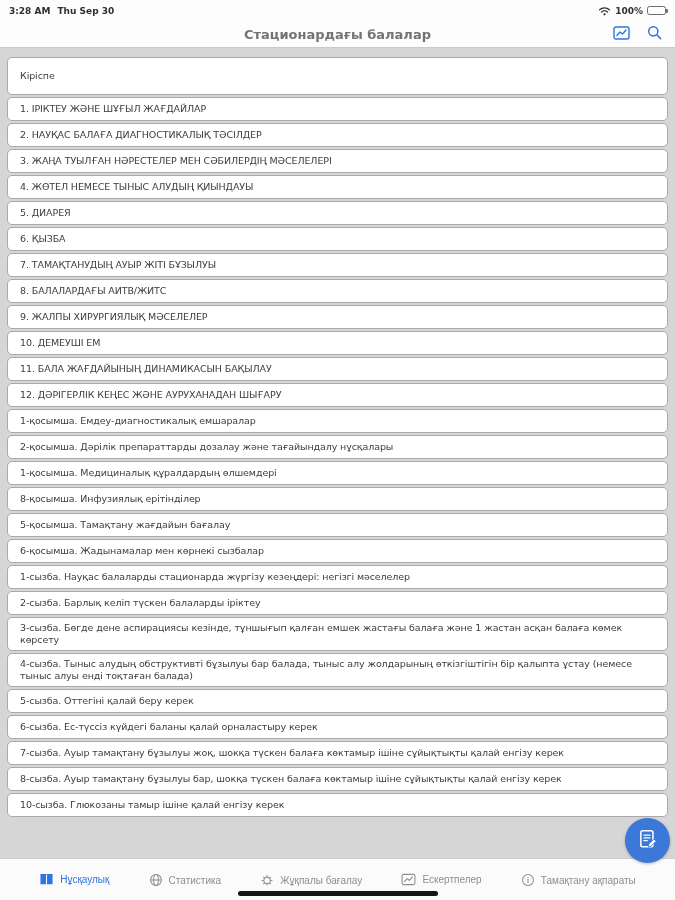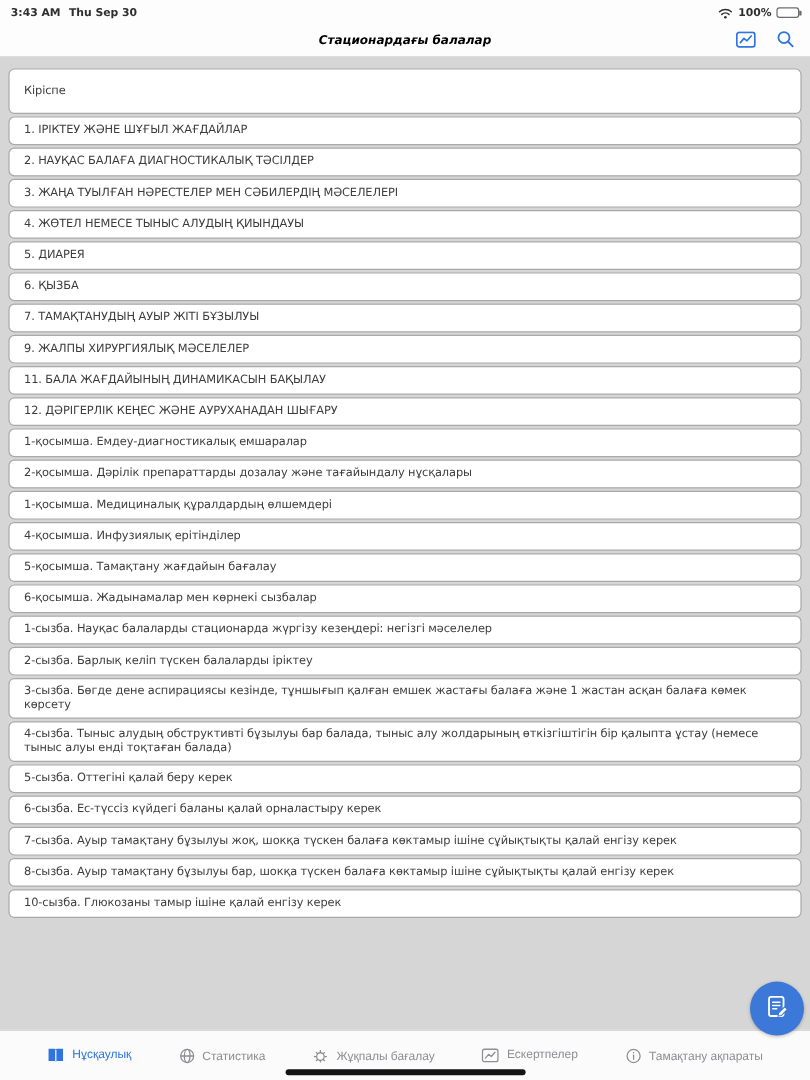--- a/index.html
+++ b/index.html
@@ -12,21 +12,21 @@
   
   .top-chrome{position:absolute;top:0;left:0;right:0;height:47px;background:#fdfdfd;border-bottom:1px solid #c9c9c9;z-index:3;}
   .status-bar{height:18px;display:flex;justify-content:space-between;align-items:center;padding:2px 9px 0;font-size:9px;color:#303030;}
   .status-left{display:flex;gap:7px;font-weight:bold;}
   .status-right{display:flex;align-items:flex-start;gap:4px;font-weight:bold;}
   .wifi-icon svg{display:block;}
   .battery{position:relative;width:19px;height:9px;border:1px solid #6d6d6d;border-radius:2.5px;padding:1px;box-sizing:border-box;}
   .battery .fill{width:100%;height:100%;background:#1c1c1c;border-radius:1px;}
   .battery:after{content:"";position:absolute;right:-3px;top:2px;width:2px;height:4px;background:#6d6d6d;border-radius:0 1px 1px 0;}
   .nav-bar{position:relative;height:28px;display:flex;align-items:center;justify-content:center;}
-  .nav-title{font-size:10px;font-weight:bold;color:#000000;font-style:italic;}
+  .nav-title{font-size:13px;font-weight:bold;color:#737373;}
   .nav-actions{position:absolute;right:13px;top:0;height:100%;display:flex;align-items:center;gap:17px;}
   .nav-icon-btn{background:none;border:none;padding:0;cursor:pointer;display:flex;align-items:center;color:var(--accent,#2f74e0);}
   
   .content{position:absolute;top:48px;left:0;right:0;bottom:0;padding:9px 7px 0;overflow:hidden;}
   .group{}
   .cell{
     box-sizing:border-box;min-height:24px;margin-bottom:2px;padding:4px 12px;
     background:#fff;border:1px solid #a9a9a9;border-radius:5px;
     display:flex;align-items:center;
     font-size:9.5px;letter-spacing:-0.1px;line-height:1.25;color:#3d3d3d;
@@ -55,21 +55,21 @@
   }
 </style>
 </head>
 <body>
 
 <div class="screen" id="screen" style="--accent: #2f74e0; --fab: #3b78d8; --inactive: #8e8e93; --bg: #d6d6d6;">
 
   <div class="top-chrome">
     <div class="status-bar">
       <div class="status-left">
-        <span>3:43 AM</span>
+        <span>3:28 AM</span>
         <span>Thu Sep 30</span>
       </div>
       <div class="status-right">
         <span class="wifi-icon">
           <svg width="13" height="10" viewBox="0 0 14 11" fill="none" stroke="#303030" stroke-width="1.4" stroke-linecap="round">
             <path d="M1.6 4.2a8.2 8.2 0 0 1 10.8 0"></path>
             <path d="M3.7 6.6a5 5 0 0 1 6.6 0"></path>
             <circle cx="7" cy="9.2" r="1.2" fill="#303030" stroke="none"></circle>
           </svg>
         </span>
@@ -105,29 +105,31 @@
         <div class="cell">Кіріспе</div>
       </div>
       <div class="group group-chapters">
         <div class="cell">1. ІРІКТЕУ ЖӘНЕ ШҰҒЫЛ ЖАҒДАЙЛАР</div>
         <div class="cell">2. НАУҚАС БАЛАҒА ДИАГНОСТИКАЛЫҚ ТӘСІЛДЕР</div>
         <div class="cell">3. ЖАҢА ТУЫЛҒАН НӘРЕСТЕЛЕР МЕН СӘБИЛЕРДІҢ МӘСЕЛЕЛЕРІ</div>
         <div class="cell">4. ЖӨТЕЛ НЕМЕСЕ ТЫНЫС АЛУДЫҢ ҚИЫНДАУЫ</div>
         <div class="cell">5. ДИАРЕЯ</div>
         <div class="cell">6. ҚЫЗБА</div>
         <div class="cell">7. ТАМАҚТАНУДЫҢ АУЫР ЖІТІ БҰЗЫЛУЫ</div>
+        <div class="cell">8. БАЛАЛАРДАҒЫ АИТВ/ЖИТС</div>
         <div class="cell">9. ЖАЛПЫ ХИРУРГИЯЛЫҚ МӘСЕЛЕЛЕР</div>
+        <div class="cell">10. ДЕМЕУШІ ЕМ</div>
         <div class="cell">11. БАЛА ЖАҒДАЙЫНЫҢ ДИНАМИКАСЫН БАҚЫЛАУ</div>
         <div class="cell">12. ДӘРІГЕРЛІК КЕҢЕС ЖӘНЕ АУРУХАНАДАН ШЫҒАРУ</div>
       </div>
       <div class="group group-appendices">
         <div class="cell">1-қосымша. Емдеу-диагностикалық емшаралар</div>
         <div class="cell">2-қосымша. Дәрілік препараттарды дозалау және тағайындалу нұсқалары</div>
         <div class="cell">1-қосымша. Медициналық құралдардың өлшемдері</div>
-        <div class="cell">4-қосымша. Инфузиялық ерітінділер</div>
+        <div class="cell">8-қосымша. Инфузиялық ерітінділер</div>
         <div class="cell">5-қосымша. Тамақтану жағдайын бағалау</div>
         <div class="cell">6-қосымша. Жадынамалар мен көрнекі сызбалар</div>
       </div>
       <div class="group group-schemes">
         <div class="cell">1-сызба. Науқас балаларды стационарда жүргізу кезеңдері: негізгі мәселелер</div>
         <div class="cell">2-сызба. Барлық келіп түскен балаларды іріктеу</div>
         <div class="cell">3-сызба. Бөгде дене аспирациясы кезінде, тұншығып қалған емшек жастағы балаға және 1 жастан асқан балаға көмек көрсету</div>
         <div class="cell">4-сызба. Тыныс алудың обструктивті бұзылуы бар балада, тыныс алу жолдарының өткізгіштігін бір қалыпта ұстау (немесе тыныс алуы енді тоқтаған балада)</div>
         <div class="cell">5-сызба. Оттегіні қалай беру керек</div>
         <div class="cell">6-сызба. Ес-түссіз күйдегі баланы қалай орналастыру керек</div>

